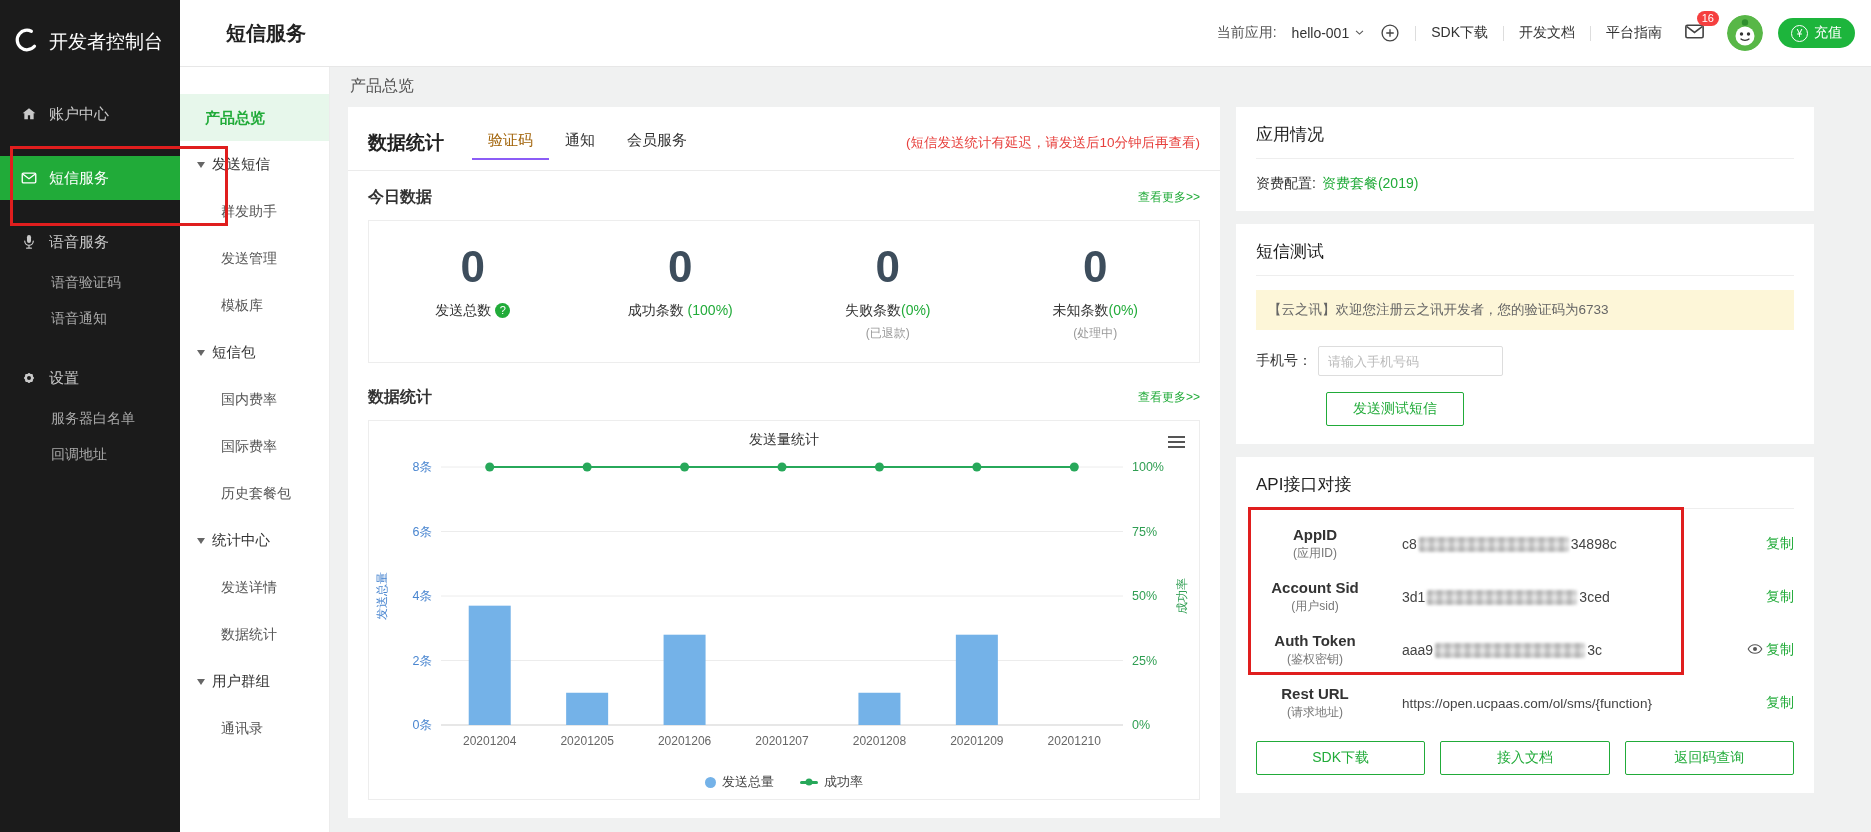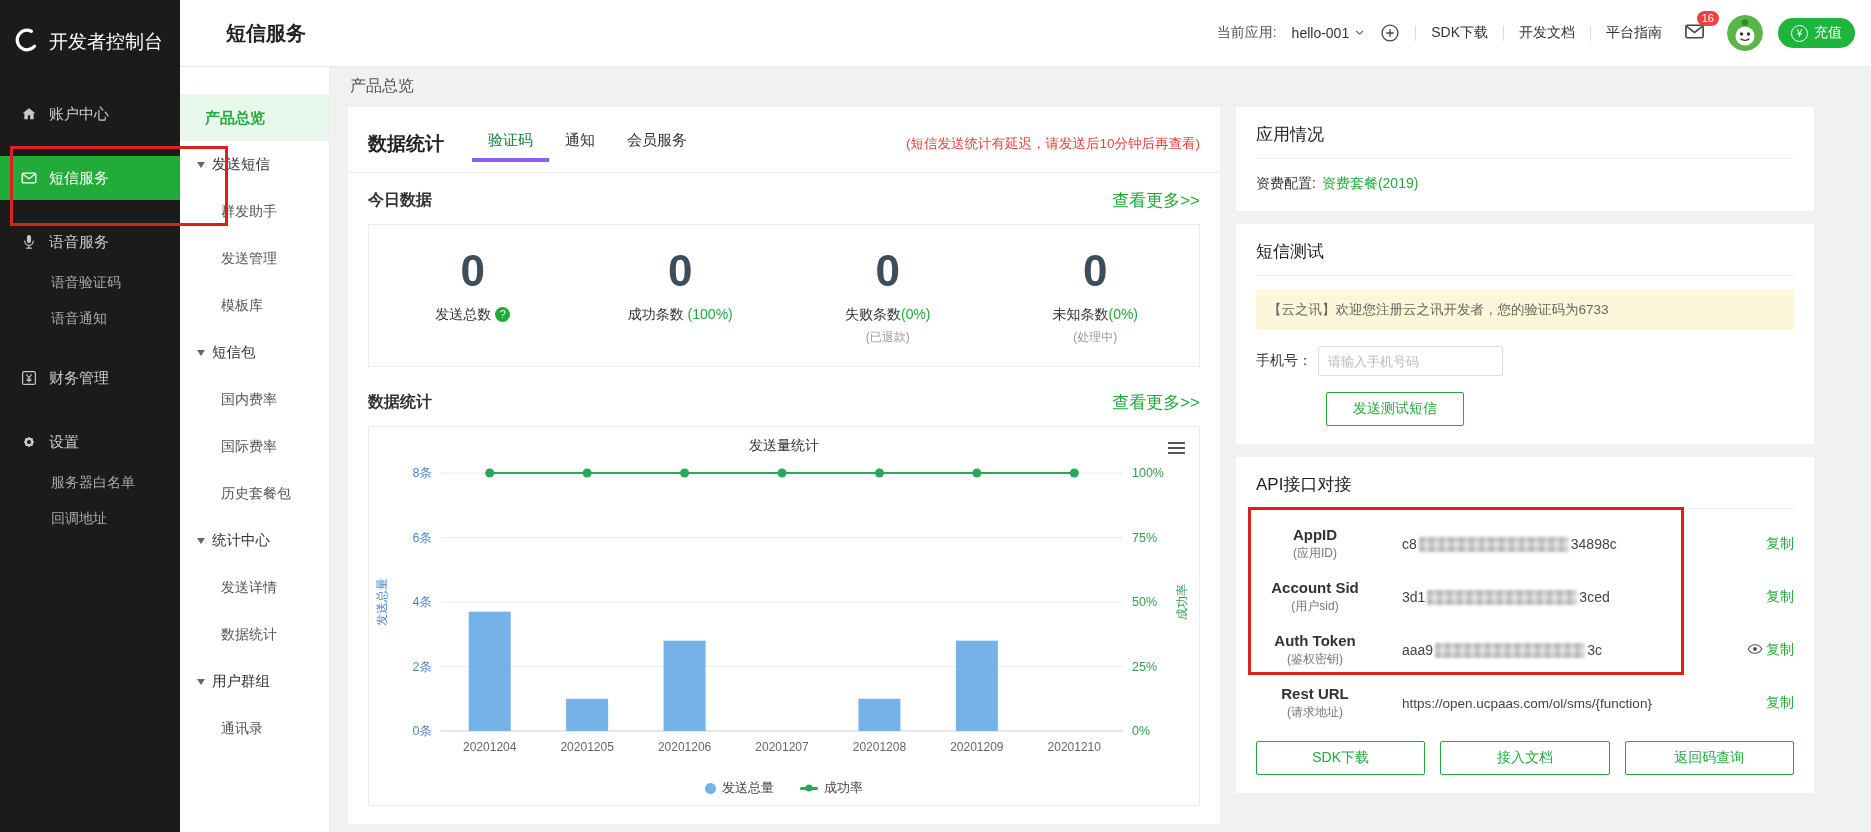--- a/index.html
+++ b/index.html
@@ -49,27 +49,27 @@
   .content{position:absolute;left:330px;top:66px;right:0;bottom:0;padding:8px 0 0 18px;box-sizing:border-box;}
   .breadcrumb{font-size:16px;color:#555;margin:2px 0 10px 2px;}
   .cols{display:flex;gap:16px;align-items:flex-start;}
 
   
   .main-panel{width:872px;background:#fff;padding:18px 20px;box-sizing:border-box;}
   .panel-head{display:flex;align-items:center;}
   .panel-head h2{font-size:19px;color:#222;margin:0;font-weight:bold;}
   .tabs{display:flex;margin-left:28px;}
   .tab{padding:6px 16px 8px;font-size:15px;color:#333;cursor:pointer;}
-  .tab.active{color:#15803d;border-bottom:4px solid #8b5cf6;}
+  .tab.active{color:#a16207;border-bottom:2px solid #8b5cf6;}
   .delay-note{margin-left:auto;color:#e7403d;font-size:13.5px;}
   .hr{border-bottom:1px solid #ebebeb;margin:10px -20px 0;}
   .sec-head{display:flex;align-items:center;margin-top:16px;}
   .sec-head.mt{margin-top:24px;}
   .sec-head h3{font-size:16px;color:#333;margin:0;font-weight:bold;}
-  .more{margin-left:auto;color:#21ab39;font-size:17px;cursor:pointer;text-decoration:none;}
+  .more{margin-left:auto;color:#21ab39;font-size:12px;cursor:pointer;text-decoration:none;}
   .stats-box{display:flex;border:1px solid #ededed;margin-top:12px;padding:24px 0 20px;}
   .stat{flex:1;text-align:center;}
   .stat .num{font-size:44px;font-weight:bold;color:#3d4d5c;line-height:1;}
   .stat .lab{margin-top:13px;font-size:14px;color:#333;}
   .stat .pct{color:#21ab39;}
   .stat .sub{margin-top:5px;font-size:12px;color:#999;}
   .help-dot{display:inline-block;width:15px;height:15px;border-radius:50%;background:#21ab39;color:#fff;
             font-size:11px;line-height:15px;text-align:center;margin-left:4px;vertical-align:1px;cursor:pointer;}
   .help-dot::after{content:"?";}
   .chart-box{position:relative;border:1px solid #ededed;margin-top:12px;padding:10px 0 4px;}
@@ -154,29 +154,20 @@
           <span class="icon">
             <svg width="18" height="18" viewBox="0 0 24 24">
               <rect x="9.3" y="2.8" width="5.4" height="10.4" rx="2.7" fill="currentColor"></rect>
               <path d="M6.3 10.8a5.7 5.7 0 0 0 11.4 0M12 16.5v3.7M8.8 20.2h6.4" fill="none" stroke="currentColor" stroke-width="1.6" stroke-linecap="round"></path>
             </svg>
           </span>
           <span>语音服务</span>
         </div>
         <div class="side-sub">语音验证码</div>
         <div class="side-sub">语音通知</div>
-        <div class="side-item gap">
-          <span class="icon">
-            <svg width="18" height="18" viewBox="0 0 24 24">
-              <rect x="3.5" y="3.5" width="17" height="17" rx="2" fill="none" stroke="currentColor" stroke-width="1.6"></rect>
-              <path d="M8.8 7.5l3.2 4.2 3.2-4.2M12 11.7v5.6M9.3 13.2h5.4M9.3 15.2h5.4" fill="none" stroke="currentColor" stroke-width="1.4" stroke-linecap="round"></path>
-            </svg>
-          </span>
-          <span>财务管理</span>
-        </div>
         <div class="side-item gap">
           <span class="icon">
             <svg width="18" height="18" viewBox="0 0 24 24">
               <g fill="currentColor">
                 <rect x="6.8" y="6.8" width="10.4" height="10.4" rx="1.5"></rect>
                 <rect x="6.8" y="6.8" width="10.4" height="10.4" rx="1.5" transform="rotate(45 12 12)"></rect>
               </g>
               <circle cx="12" cy="12" r="2.7" fill="#1b1b1b"></circle>
             </svg>
           </span>

